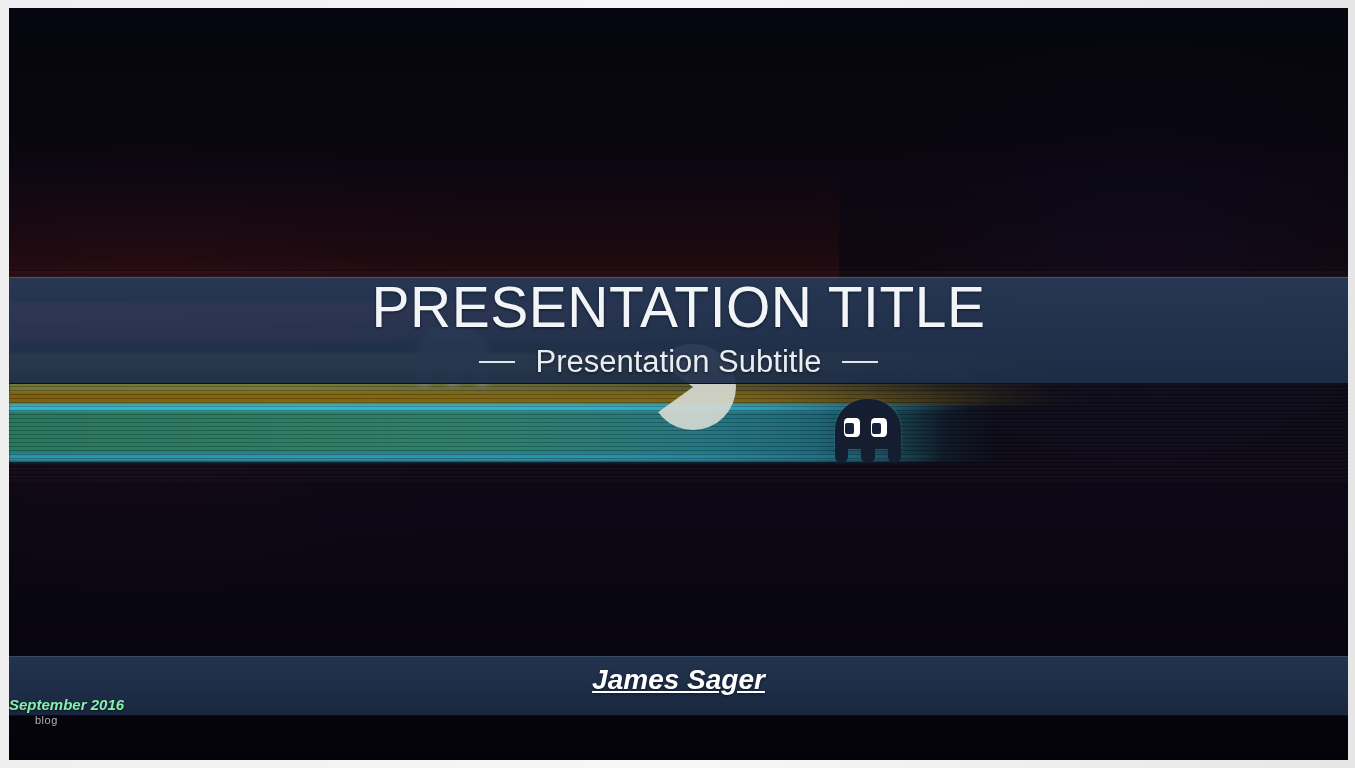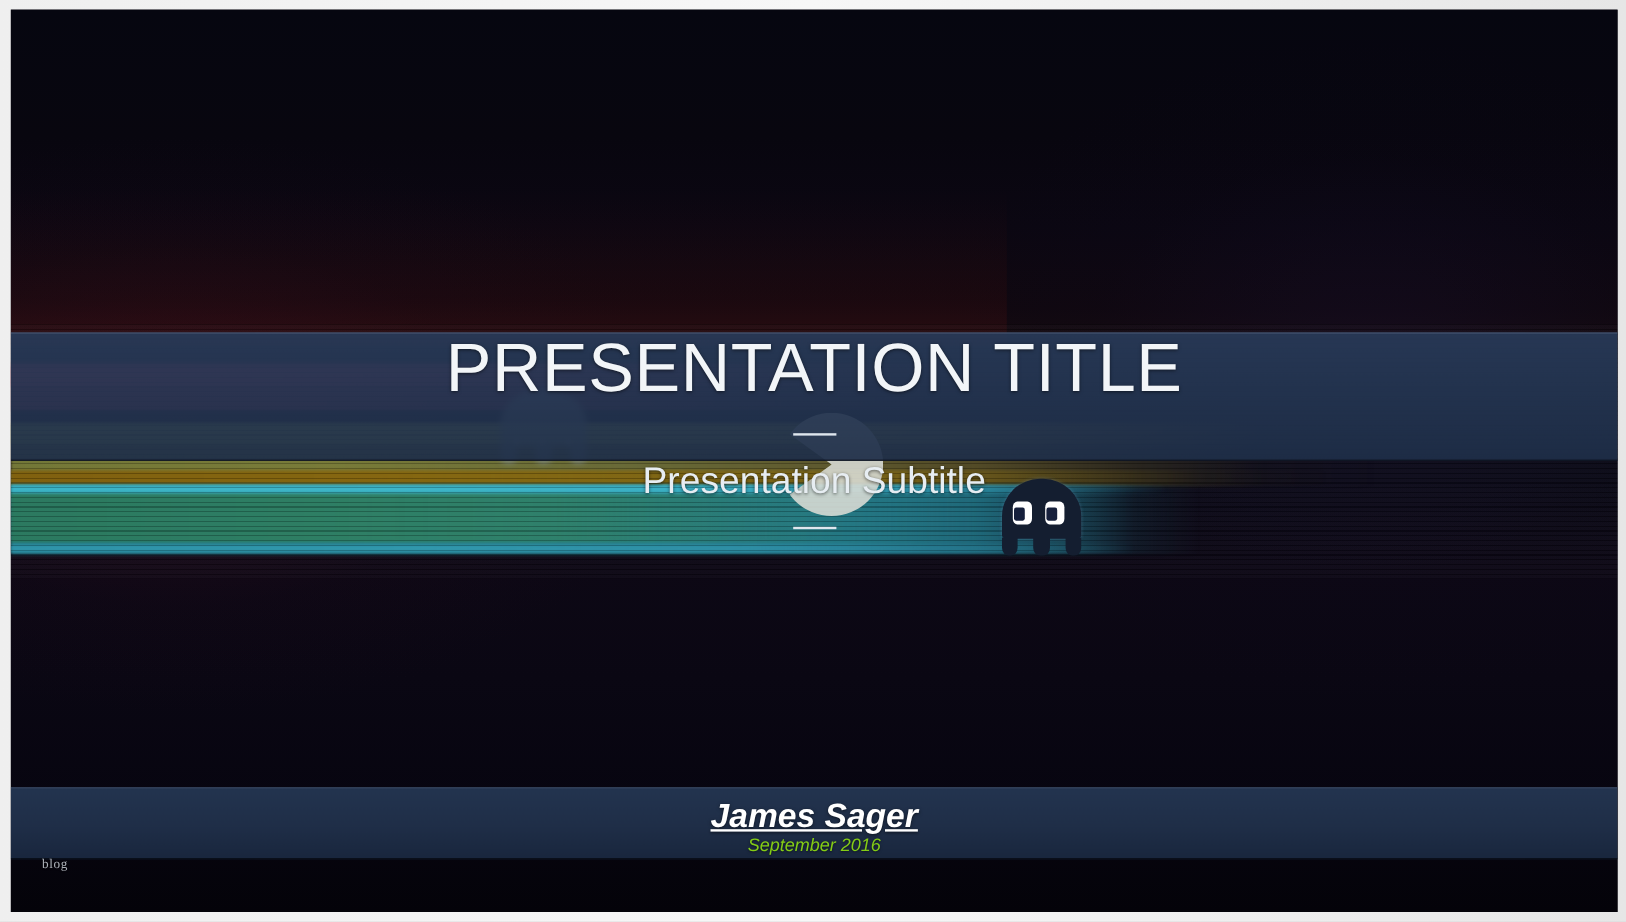--- a/index.html
+++ b/index.html
@@ -324,31 +324,30 @@
     font-weight: 400;
     letter-spacing: 0.5px;
     line-height: 1;
     padding-top: 2px;
     box-sizing: border-box;
     text-shadow: 0 1px 3px rgba(0,0,0,0.55);
   }
   #subtitle-row {
     position: absolute;
     left: 0;
-    top: 353px;
+    top: 336px;
     width: 100%;
     display: flex;
     align-items: center;
     justify-content: center;
     gap: 20px;
     color: #e7edf2;
     font-size: 31px;
     font-weight: 400;
     text-shadow: 0 1px 3px rgba(0,0,0,0.6);
-    flex-direction: column;
   }
   .sub-dash {
     width: 36px;
     height: 2px;
     background: #dfe7ee;
     display: inline-block;
   }
 
   
   #author-band {
@@ -375,37 +374,37 @@
     font-style: italic;
     font-weight: 700;
     text-shadow: 0 1px 3px rgba(0,0,0,0.55);
     text-decoration: underline;
   }
   #author-date {
     position: absolute;
     left: 0;
     top: 688px;
     width: 100%;
-    text-align: center;
-    color: #84cc16;
+    text-align: left;
+    color: #86efac;
     font-size: 15px;
     font-style: italic;
-    font-weight: 400;
+    font-weight: 700;
     text-shadow: 0 1px 2px rgba(0,0,0,0.55);
   }
 
   
   #corner-mark {
     position: absolute;
     left: 26px;
     top: 706px;
     color: #c9cfd6;
     font-size: 11px;
     letter-spacing: 0.5px;
-    font-family: Liberation Serif, serif;
+    font-family: Liberation Sans, sans-serif;
     opacity: 0.85;
     text-shadow: 0 0 2px rgba(0,0,0,0.9);
   }
 </style>
 </head>
 <body>
 
 <div id="slide-frame">
   <div id="slide">
 

